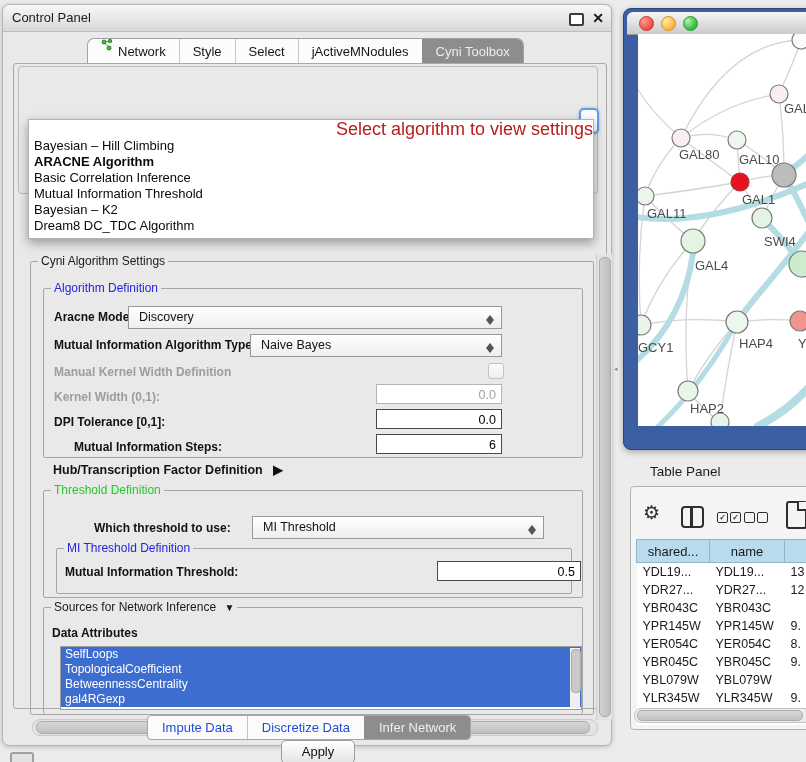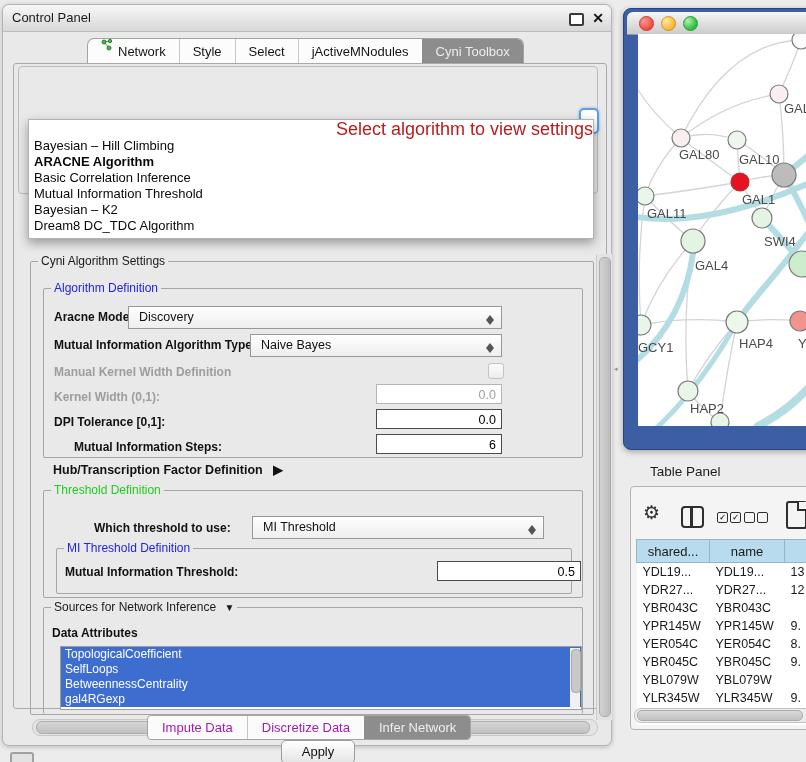--- a/index.html
+++ b/index.html
@@ -77,21 +77,21 @@
 
   #hsb{left:18px;top:655px;width:564px;height:15px;background:#e4e4e4;border:1px solid #c9c9c9;border-radius:8px;}
   #hsb-thumb{left:3px;top:1px;width:552px;height:11px;border-radius:6px;
              background:linear-gradient(#d6d6d6,#c0c0c0);border:1px solid #adadad;}
 
   #apply-btn{left:267px;top:676px;width:72px;height:22px;background:linear-gradient(#ffffff,#e4e4e4);
              border:1px solid #9c9c9c;border-radius:5px;font-size:13px;text-align:center;line-height:22px;color:#111;}
 
   #bottom-tabs{left:144px;top:710px;height:23px;display:flex;background:#fbfbfb;
                border:1px solid #a5a5a5;border-radius:4px;overflow:hidden;}
-  .btab{line-height:23px;font-size:13px;padding:0 14px;color:#a21caf;border-left:1px solid #c4c4c4;white-space:nowrap;}
+  .btab{line-height:23px;font-size:13px;padding:0 14px;color:#1d4ed8;border-left:1px solid #c4c4c4;white-space:nowrap;}
   .btab:first-child{border-left:none;}
   .btab.sel{background:#8d8d8d;color:#efefef;border-left-color:#8d8d8d;}
 
   #mini-icon{left:10px;top:752px;width:20px;height:16px;border:2px solid #a0a0a0;border-radius:3px;background:#e2e2e2;}
 
   
   #splitter{left:611px;top:0;width:12px;height:762px;}
   #splitter-grip{left:614px;top:365px;width:5px;height:8px;color:#909090;font-size:7px;line-height:8px;}
 
   #net-window{left:623px;top:8px;width:190px;height:440px;background:#3b5fa2;
@@ -234,22 +234,22 @@
           </div>
         </div>
 
         <div class="grp" style="left:12px;top:345px;width:538px;height:106px;border-bottom:none;">
           <span class="grp-title">
             <span>Sources for Network Inference</span>
             <span style="margin-left:5px;font-size:10px;">▼</span>
           </span>
           <span class="blabel" style="left:8px;top:18px;">Data Attributes</span>
           <div id="attr-list" style="left:16px;top:38px;width:520px;height:62px;">
+            <div class="li-sel">SelfLoops</div>
             <div class="li-sel">TopologicalCoefficient</div>
-            <div class="li-sel">SelfLoops</div>
             <div class="li-sel">BetweennessCentrality</div>
             <div class="li-sel">gal4RGexp</div>
             <div id="list-sb">
                 <div id="list-thumb"></div>
               </div>
           </div>
         </div>
       </div>
 
       <div class="abs" id="hsb">

